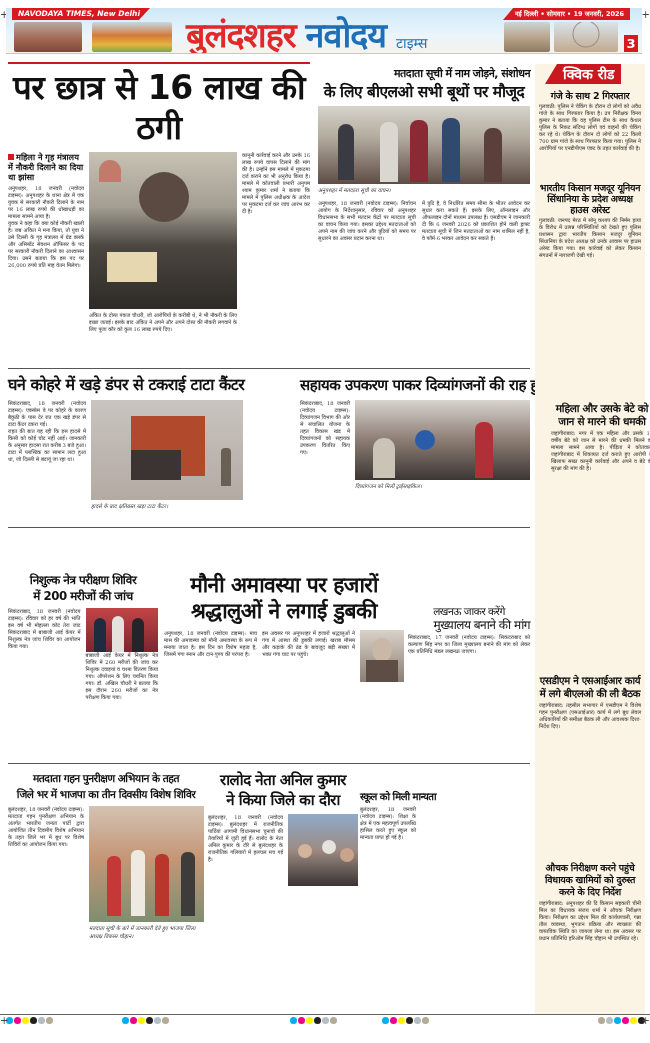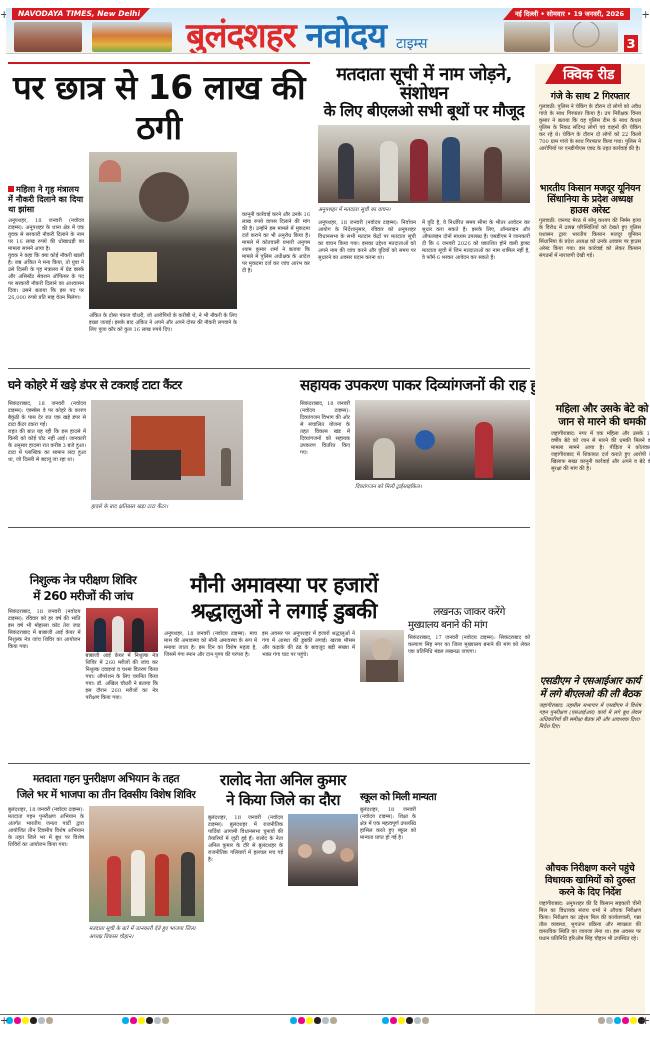--- a/index.html
+++ b/index.html
@@ -73,21 +73,21 @@
       <span class="t3">टाइम्स</span>
     </div>
     <div class="mast-photo p3"></div>
     <div class="mast-photo p4"></div>
     <div class="page-num">3</div>
   </header>
 
   <article class="art" style="left:8px; top:62px; width:302px; height:305px;">
     <div style="height:4px; border-top:2px solid #c9181f; margin-bottom:2px;"></div>
     <h1 class="hl" style="font-size:33px; text-align:center; line-height:40px;">पर छात्र से 16 लाख की ठगी</h1>
-    <div style="display:flex; gap:5px; margin-top:4px;align-items:center;">
+    <div style="display:flex; gap:5px; margin-top:4px;">
       <div style="width:76px;">
         <div class="bullet-sub"><span class="sq"></span><span>महिला ने गृह मंत्रालय में नौकरी दिलाने का दिया था झांसा</span></div>
         <p class="body-text" style="margin-top:3px;">अनूपशहर, 18 जनवरी (नवोदय टाइम्स): अनूपशहर के थाना क्षेत्र में एक युवक से सरकारी नौकरी दिलाने के नाम पर 16 लाख रुपये की धोखाधड़ी का मामला सामने आया है।</p>
         <p class="body-text">युवक ने कहा कि क्या कोई नौकरी खाली है। जब अंकित ने मना किया, तो युवा ने उसे दिल्ली के गृह मंत्रालय में ग्रेड क्लर्क और असिस्टेंट सेक्शन ऑफिसर के पद पर सरकारी नौकरी दिलाने का आश्वासन दिया। उसने बताया कि इस पद पर 26,000 रुपये प्रति माह वेतन मिलेगा।</p>
       </div>
       <div style="width:148px;">
         <div class="photo" style="height:157px; background:linear-gradient(180deg,#c8c2b4 0%,#a39e92 35%,#4b4640 60%,#2e2a27 100%);">
           <div style="position:absolute; left:10px; top:8px; width:22px; height:22px; border-radius:50% 50% 0 0; background:#c47a6a;"></div>
           <div style="position:absolute; left:50px; top:20px; width:50px; height:50px; border-radius:50%; background:#5a4a42;"></div>
           <div style="position:absolute; left:18px; top:100px; width:50px; height:30px; background:#e7d7b0;"></div>
@@ -96,40 +96,40 @@
           <p class="body-text" style="flex:1;">अंकित के दोस्त पंकज चौधरी, जो आरोपियों के करीबी थे, ने भी नौकरी के लिए इच्छा जताई। इसके बाद अंकित ने अपने और अपने दोस्त की नौकरी लगवाने के लिए पूजा कौर को कुल 16 लाख रुपये दिए।</p>
         </div>
       </div>
       <div style="flex:1;">
         <p class="body-text">कानूनी कार्रवाई करने और उनके 16 लाख रुपये वापस दिलाने की मांग की है। उन्होंने इस मामले में मुकदमा दर्ज कराने का भी अनुरोध किया है। मामले में कोतवाली प्रभारी अनुपम श्याम कुमार शर्मा ने बताया कि मामले में पुलिस अधीक्षक के आदेश पर मुकदमा दर्ज कर जांच आरंभ कर दी है।</p>
       </div>
     </div>
   </article>
 
   <article class="art" style="left:318px; top:64px; width:212px; height:305px;">
-    <h2 class="hl" style="font-size:18px; text-align:center; line-height:19px;">मतदाता सूची में नाम जोड़ने, संशोधन</h2>
+    <h2 class="hl" style="font-size:11px; text-align:right; line-height:19px;">मतदाता सूची में नाम जोड़ने, संशोधन</h2>
     <h2 class="hl" style="font-size:15.5px; text-align:center; line-height:19px;">के लिए बीएलओ सभी बूथों पर मौजूद</h2>
     <div class="photo" style="margin-top:4px; height:78px; background:linear-gradient(180deg,#d5d3cc 0%,#b3ab9e 40%,#5d4c45 100%);">
       <div style="position:absolute; left:20px; top:18px; width:16px; height:56px; background:#3a3a42; border-radius:8px 8px 0 0;"></div>
       <div style="position:absolute; left:62px; top:16px; width:18px; height:60px; background:#d9d7d0; border-radius:8px 8px 0 0;"></div>
       <div style="position:absolute; left:92px; top:14px; width:18px; height:62px; background:#8a2a35; border-radius:8px 8px 0 0;"></div>
       <div style="position:absolute; left:124px; top:12px; width:18px; height:64px; background:#2f4a6e; border-radius:8px 8px 0 0;"></div>
       <div style="position:absolute; left:166px; top:22px; width:18px; height:54px; background:#5b3f3a; border-radius:8px 8px 0 0;"></div>
     </div>
     <p class="caption">अनूपशहर में मतदाता सूची का वाचन।</p>
     <div class="cols" style="margin-top:6px;">
       <p class="body-text">अनूपशहर, 18 जनवरी (नवोदय टाइम्स): निर्वाचन आयोग के निर्देशानुसार, रविवार को अनूपशहर विधानसभा के सभी मतदान केंद्रों पर मतदाता सूची का वाचन किया गया। इसका उद्देश्य मतदाताओं को अपने नाम की जांच करने और त्रुटियों को समय पर सुधारने का अवसर प्रदान करना था।</p>
       <p class="body-text">में त्रुटि है, वे निर्धारित समय सीमा के भीतर आवेदन कर सुधार करा सकते हैं। इसके लिए, ऑनलाइन और ऑफलाइन दोनों माध्यम उपलब्ध हैं। एसडीएम ने जानकारी दी कि 6 जनवरी 2026 को प्रकाशित होने वाली ड्राफ्ट मतदाता सूची में जिन मतदाताओं का नाम शामिल नहीं है, वे फॉर्म-6 भरकर आवेदन कर सकते हैं।</p>
     </div>
   </article>
 
   <div class="rule" style="left:8px; top:368px; width:522px; height:1px;"></div>
 
   <article class="art" style="left:8px; top:374px; width:288px; height:152px;">
-    <h2 class="hl" style="font-size:12px; line-height:22px; white-space:nowrap;">घने कोहरे में खड़े डंपर से टकराई टाटा कैंटर</h2>
+    <h2 class="hl" style="font-size:16px; line-height:22px; white-space:nowrap;">घने कोहरे में खड़े डंपर से टकराई टाटा कैंटर</h2>
     <div style="display:flex; gap:5px; margin-top:4px;">
       <div style="width:78px;">
         <p class="body-text">सिकंदराबाद, 18 जनवरी (नवोदय टाइम्स): एक्स्प्रेस वे पर कोहरे के कारण बैकुंठी के पास देर रात एक खड़े डंपर से टाटा कैंटर टकरा गई।</p>
         <p class="body-text">राहत की बात यह रही कि इस हादसे में किसी को कोई चोट नहीं आई। जानकारी के अनुसार हादसा रात करीब 3 बजे हुआ। टाटा में प्लास्टिक का सामान लदा हुआ था, जो दिल्ली से बदायूं जा रहा था।</p>
       </div>
       <div style="width:152px;">
         <div class="photo" style="height:100px; background:linear-gradient(180deg,#c9c4bf,#b3aaa3);">
           <div style="position:absolute; left:40px; top:16px; width:74px; height:60px; background:#b14a2d;"></div>
           <div style="position:absolute; left:40px; top:50px; width:50px; height:30px; background:#3b3432;"></div>
           <div style="position:absolute; left:130px; top:48px; width:10px; height:38px; background:#6a5f55; border-radius:4px 4px 0 0;"></div>
@@ -153,21 +153,21 @@
         </div>
         <p class="caption">दिव्यांगजन को मिली ट्राईसाइकिल।</p>
       </div>
     </div>
   </article>
 
   <div class="rule" style="left:8px; top:527px; width:522px; height:1px;"></div>
 
   <article class="art" style="left:8px; top:572px; width:150px; height:180px;">
     <h2 class="hl" style="font-size:11.8px; line-height:16px; text-align:center; white-space:nowrap;">निशुल्क नेत्र परीक्षण शिविर</h2>
-    <h2 class="hl" style="font-size:11.8px; line-height:16px; text-align:center;">में 260 मरीजों की जांच</h2>
+    <h2 class="hl" style="font-size:11.8px; line-height:16px; text-align:center;">में 200 मरीजों की जांच</h2>
     <div style="display:flex; gap:5px; margin-top:4px;">
       <p class="body-text" style="flex:1;">सिकंदराबाद, 18 जनवरी (नवोदय टाइम्स): रविवार को हर वर्ष की भांति इस वर्ष भी मोहल्ला कोट तेरा जाट सिकंदराबाद में बाबाजी आई केयर में निशुल्क नेत्र जांच शिविर का आयोजन किया गया।</p>
       <div style="flex:1;">
         <div class="photo" style="height:44px; margin-top:0; background:linear-gradient(180deg,#c34546,#7c2530);">
           <div style="position:absolute; left:8px; top:10px; width:12px; height:34px; background:#1f2b3e; border-radius:6px 6px 0 0;"></div>
           <div style="position:absolute; left:26px; top:8px; width:12px; height:36px; background:#e5e1dc; border-radius:6px 6px 0 0;"></div>
           <div style="position:absolute; left:46px; top:10px; width:12px; height:34px; background:#24242a; border-radius:6px 6px 0 0;"></div>
         </div>
         <p class="body-text">बाबाजी आई केयर में निशुल्क नेत्र शिविर में 260 मरीजों की जांच कर निशुल्क दवाइयां व चश्मा वितरण किया गया। ऑपरेशन के लिए चयनित किया गया। डॉ. अखिल चौधरी ने बताया कि इस दौरान 260 मरीजों का नेत्र परीक्षण किया गया।</p>
       </div>
@@ -184,21 +184,21 @@
         <div class="photo" style="height:52px; background:linear-gradient(180deg,#d9d2c9,#8b7e74);">
           <div style="position:absolute; left:12px; top:8px; width:20px; height:24px; border-radius:50%; background:#c9b8a6;"></div>
           <div style="position:absolute; left:6px; top:30px; width:32px; height:22px; background:#5d4d44;"></div>
         </div>
       </div>
     </div>
   </article>
 
   <article class="art" style="left:408px; top:604px; width:122px; height:180px;">
     <h3 class="hl" style="font-size:10.5px; line-height:14px; text-align:center; font-weight:normal;">लखनऊ जाकर करेंगे</h3>
-    <h3 class="hl" style="font-size:10px; line-height:14px; text-align:left; font-weight:normal;">मुख्यालय बनाने की मांग</h3>
+    <h3 class="hl" style="font-size:12px; line-height:14px; text-align:right; font-weight:normal;">मुख्यालय बनाने की मांग</h3>
     <p class="body-text" style="margin-top:2px;">सिकंदराबाद, 17 जनवरी (नवोदय टाइम्स): सिकंदराबाद को कल्याण सिंह नगर का जिला मुख्यालय बनाने की मांग को लेकर एक प्रतिनिधि मंडल लखनऊ जाएगा।</p>
   </article>
 
   <div class="rule" style="left:8px; top:763px; width:522px; height:1px;"></div>
 
   <article class="art" style="left:208px; top:770px; width:150px; height:240px;">
     <h2 class="hl" style="font-size:15px; line-height:20px; text-align:center; white-space:nowrap;">रालोद नेता अनिल कुमार</h2>
     <h2 class="hl" style="font-size:15px; line-height:20px; text-align:center; white-space:nowrap;">ने किया जिले का दौरा</h2>
     <div style="display:flex; gap:5px; margin-top:4px;">
       <p class="body-text" style="flex:1;">बुलंदशहर, 18 जनवरी (नवोदय टाइम्स): बुलंदशहर में राजनीतिक पार्टियां आगामी विधानसभा चुनावों की तैयारियों में जुटी हुई हैं। रालोद के नेता अनिल कुमार के दौरे से बुलंदशहर के राजनीतिक गलियारों में हलचल मच गई है।</p>
@@ -243,21 +243,21 @@
     <div style="position:absolute; left:4px; top:118px; width:102px;">
       <h3 class="sb-hl">भारतीय किसान मजदूर यूनियन सिंधानिया के प्रदेश अध्यक्ष हाउस अरेस्ट</h3>
       <p class="body-text" style="margin-top:2px;">गुलावठी: जनपद मेरठ में सोनू कश्यप की निर्मम हत्या के विरोध में उत्पन्न परिस्थितियों को देखते हुए पुलिस प्रशासन द्वारा भारतीय किसान मजदूर यूनियन सिंधानिया के प्रदेश अध्यक्ष को उनके आवास पर हाउस अरेस्ट किया गया। इस कार्रवाई को लेकर किसान संगठनों में नाराजगी देखी गई।</p>
     </div>
 
     <div style="position:absolute; left:4px; top:338px; width:102px;margin-left:12px;">
       <h3 class="sb-hl" style="font-size:10.5px; line-height:13px;">महिला और उसके बेटे को जान से मारने की धमकी</h3>
       <p class="body-text" style="margin-top:2px;">जहांगीराबाद: नगर में एक महिला और उसके 11 वर्षीय बेटे को जान से मारने की धमकी मिलने का मामला सामने आया है। पीड़िता ने कोतवाली जहांगीराबाद में शिकायत दर्ज कराते हुए आरोपी के खिलाफ सख्त कानूनी कार्रवाई और अपने व बेटे की सुरक्षा की मांग की है।</p>
     </div>
 
-    <div style="position:absolute; left:4px; top:610px; width:102px;font-style:italic;">
+    <div style="position:absolute; left:4px; top:610px; width:102px;">
       <h3 class="sb-hl" style="font-size:10px; line-height:13px;">एसडीएम ने एसआईआर कार्य में लगे बीएलओ की ली बैठक</h3>
       <p class="body-text" style="margin-top:2px;">जहांगीराबाद: तहसील सभागार में एसडीएम ने विशेष गहन पुनरीक्षण (एसआईआर) कार्य में लगे बूथ लेवल अधिकारियों की समीक्षा बैठक ली और आवश्यक दिशा-निर्देश दिए।</p>
     </div>
 
     <div style="position:absolute; left:4px; top:798px; width:102px;">
       <h3 class="sb-hl" style="font-size:9.5px; line-height:12px;">औचक निरीक्षण करने पहुंचे विधायक खामियों को दुरुस्त करने के दिए निर्देश</h3>
       <p class="body-text" style="margin-top:2px;">जहांगीराबाद: अनूपशहर की दि किसान सहकारी चीनी मिल का विधायक संजय शर्मा ने औचक निरीक्षण किया। निरीक्षण का उद्देश्य मिल की कार्यप्रणाली, गन्ना तौल व्यवस्था, भुगतान प्रक्रिया और स्वच्छता की वास्तविक स्थिति का जायजा लेना था। इस अवसर पर प्रधान प्रतिनिधि हरिओम सिंह चौहान भी उपस्थित रहे।</p>
     </div>
   </aside>
 

